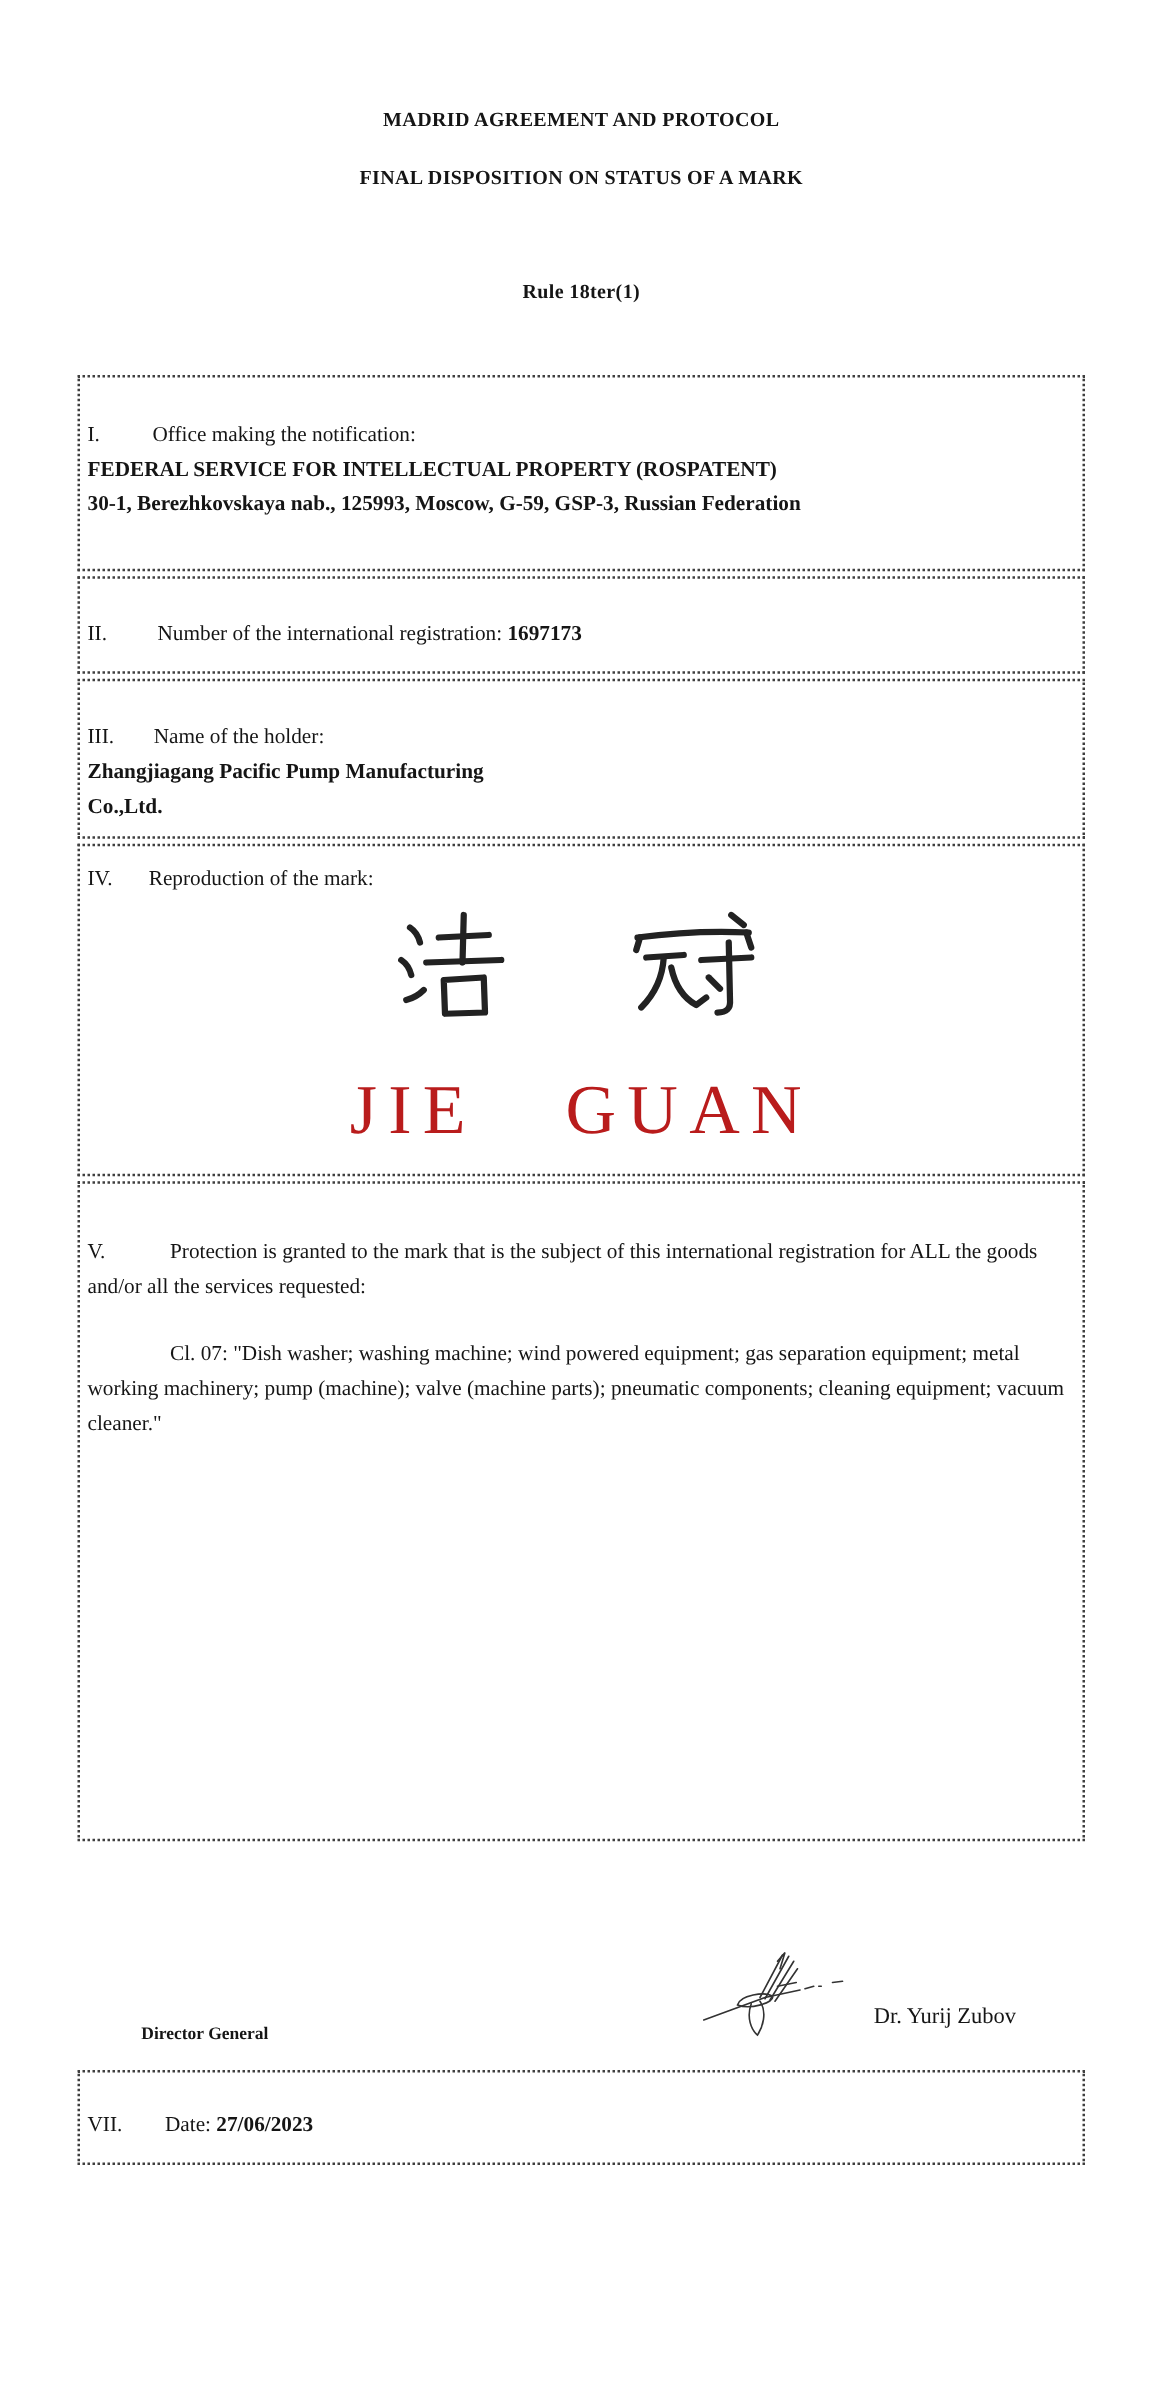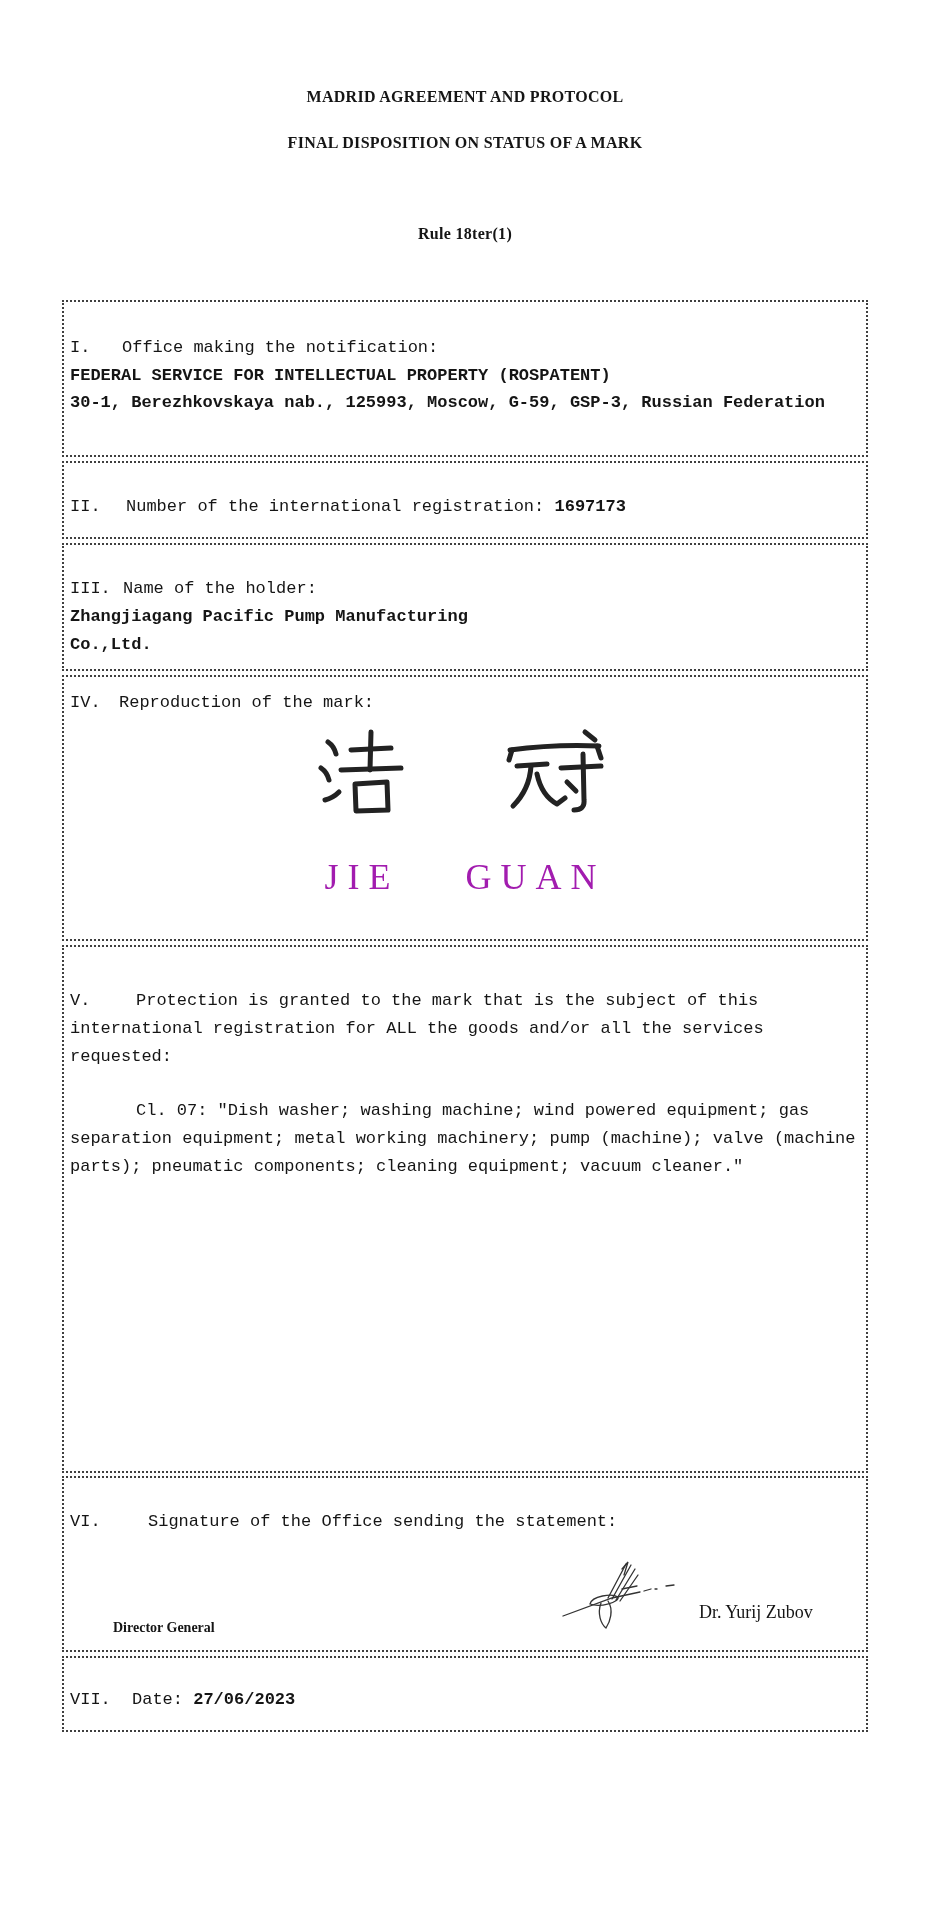--- a/index.html
+++ b/index.html
@@ -1,26 +1,26 @@
 <!DOCTYPE html>
 <html><head>
 <meta charset="utf-8">
 <style>
   html,body{margin:0;padding:0;background:#ffffff;}
   .page{
     position:relative;width:930px;height:1920px;background:#ffffff;
     font-family:"Liberation Serif","DejaVu Serif",serif;color:#151515;overflow:hidden;
   }
   .hline{position:absolute;left:0;right:0;text-align:center;font-weight:bold;font-size:16px;letter-spacing:.3px;}
-  .box{position:absolute;left:62px;width:802px;border:2px dotted #3f3f3f;background:#fff;box-sizing:content-box;font-family:Liberation Mono, monospace;}
+  .box{position:absolute;left:62px;width:802px;border:2px dotted #3f3f3f;background:#fff;box-sizing:content-box;}
   .box .inner{padding:0 8px 0 6px;font-size:17px;line-height:27.5px;}
   .num{display:inline-block;vertical-align:top;}
   .b{font-weight:bold;}
   .mark-cn{position:absolute;}
-  .mark-latin{position:absolute;left:0;right:0;text-align:center;font-size:36px;letter-spacing:9px;word-spacing:48px;color:#a21caf;}
+  .mark-latin{position:absolute;left:0;right:0;text-align:center;font-size:56px;letter-spacing:9px;word-spacing:48px;color:#b91c1c;}
   .sig-name{position:absolute;font-weight:normal;font-size:18px;}
   .sig-title{position:absolute;font-weight:bold;font-size:14px;}
   .para{margin:0;}
   .goods{margin:26px 0 0 0;text-indent:66px;}
 </style>
 </head>
 <body>
 
 <div class="page">
 
@@ -92,27 +92,20 @@
 
   <div class="box" style="top:945px;height:524px">
     <div class="inner" style="padding-top:40px;line-height:28px">
       <p class="para">
         <span class="num" style="width:66px">V.</span><span>Protection is granted to the mark that is the subject of this international registration for ALL the goods and/or all the services requested:</span>
       </p>
       <p class="goods">Cl. 07: "Dish washer; washing machine; wind powered equipment; gas separation equipment; metal working machinery; pump (machine); valve (machine parts); pneumatic components; cleaning equipment; vacuum cleaner."</p>
     </div>
   </div>
 
-  <div class="box" style="top:1476px;height:172px">
-    <div class="inner" style="padding-top:30px">
-      <div>
-        <span class="num" style="width:78px">VI.</span><span>Signature of the Office sending the statement:</span>
-      </div>
-    </div>
-  </div>
 
   <svg style="position:absolute;left:560px;top:1556px" width="120" height="74" viewBox="0 0 120 74">
     <g fill="none" stroke="#333333" stroke-width="1.3" stroke-linecap="round">
       <path d="M3,60 L52,42 L80,36"></path>
       <path d="M84,35 l7,-2"></path>
       <path d="M95,33 h2"></path>
       <path d="M106,30 l8,-1"></path>
       <path d="M30,48 C32,40 52,37 58,41 C60,46 40,52 30,48 Z"></path>
       <path d="M41,47 C37,58 41,68 46,72 C50,66 54,54 48,45"></path>
       <path d="M48,42 L66,8"></path>

